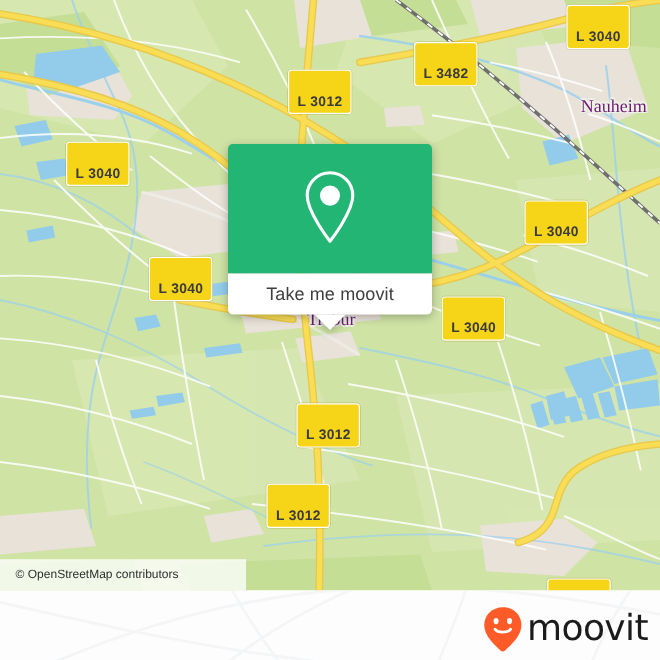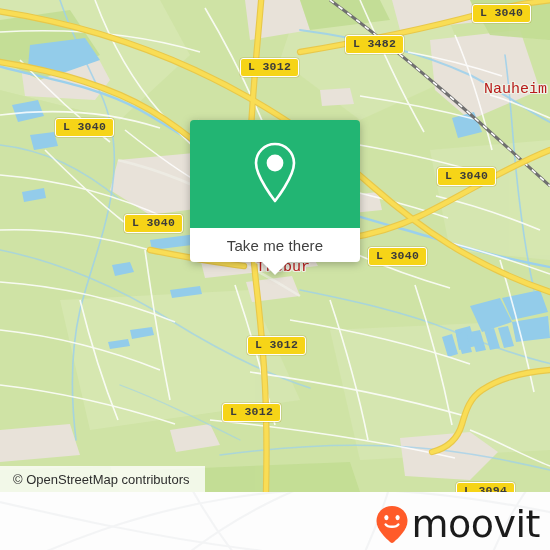--- a/index.html
+++ b/index.html
@@ -22,37 +22,37 @@
   
   .shield{
     position:absolute;
     background:#f6d417;
     border:1.6px solid #ffffff;
     border-radius:3px;
     color:#3b3b3b;
     font-size:11.5px;
     font-weight:bold;
     letter-spacing:.3px;
-    padding:2px 7px 3px 7px;
+    padding:20px 7px 3px 7px;
     line-height:12px;
     white-space:nowrap;
     box-shadow:0 0 0 .5px rgba(150,130,0,.35);
-    font-family:Liberation Mono, monospace;
+    font-family:Liberation Sans, sans-serif;
   }
 
   
   .place{
     position:absolute;
-    color:#b91c1c;
+    color:#701a75;
     font-size:15px;
     white-space:nowrap;
     text-shadow:
       -1.4px 0 #eef2e6, 1.4px 0 #eef2e6, 0 -1.4px #eef2e6, 0 1.4px #eef2e6,
       -1px -1px #eef2e6, 1px -1px #eef2e6, -1px 1px #eef2e6, 1px 1px #eef2e6;
-    font-family:Liberation Mono, monospace;
+    font-family:Liberation Serif, serif;
   }
 
   
   #popup{
     position:absolute;left:190px;top:120px;width:170px;
     filter:drop-shadow(0 2px 4px rgba(0,0,0,.28));
   }
   #popup-head{
     background:#22b573;
     height:108px;
@@ -78,41 +78,41 @@
 
   
   #attrib{
     position:absolute;left:0;top:466px;
     height:26px;width:205px;
     background:rgba(255,255,255,.78);
     display:flex;align-items:center;
     padding-left:13px;
     box-sizing:border-box;
     color:#2e2e2e;
-    font-size:13px;
+    font-size:10px;
   }
 
   
   #footer{
     position:absolute;left:0;top:492px;width:550px;height:58px;
     background:#fdfdfd;
     overflow:hidden;
   }
   #footer-wm{position:absolute;left:0;top:-60px;width:550px;height:180px;opacity:.55;}
   #footer-title{
     position:absolute;left:13px;top:8px;width:370px;
     color:#2b2b2b;font-size:14.5px;line-height:20px;
     font-family:"Liberation Sans", sans-serif;
   }
   #brand{
     position:absolute;right:10px;top:12px;
     display:flex;align-items:center;gap:2px;
   }
   #brand-word{
-    color:#1b1b1b;font-size:38px;line-height:30px;
+    color:#1b1b1b;font-size:30px;line-height:30px;
     letter-spacing:-.5px;font-family:"DejaVu Sans", sans-serif;
   }
 </style>
 </head>
 <body>
 
 <div id="root">
 
   <div id="map">
 
@@ -276,21 +276,21 @@
     <div class="place" style="left:484px;top:81px;">Nauheim</div>
     <div class="place" style="left:224px;top:259px;margin-left:32px;">Trebur</div>
 
     <div id="popup">
       <div id="popup-head">
         <svg width="58" height="70" viewBox="0 0 58 70">
           <path d="M29,5 C18.5,5 10,13.5 10,24 C10,38 29,62 29,62 C29,62 48,38 48,24 C48,13.5 39.5,5 29,5 Z" fill="none" stroke="#ffffff" stroke-width="2.6" stroke-linejoin="round"></path>
           <circle cx="29" cy="24" r="8.4" fill="#ffffff"></circle>
         </svg>
       </div>
-      <div id="popup-foot">Take me there</div>
+      <div id="popup-foot">Take me moovit</div>
       <div id="popup-tail"></div>
     </div>
 
     <div id="attrib">
       <span>© OpenStreetMap contributors</span>
     </div>
 
   </div>
 
   <div id="footer">

